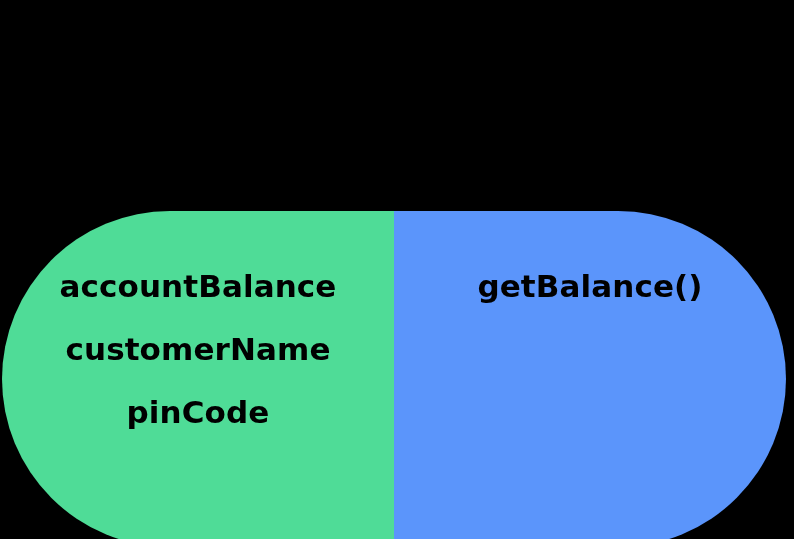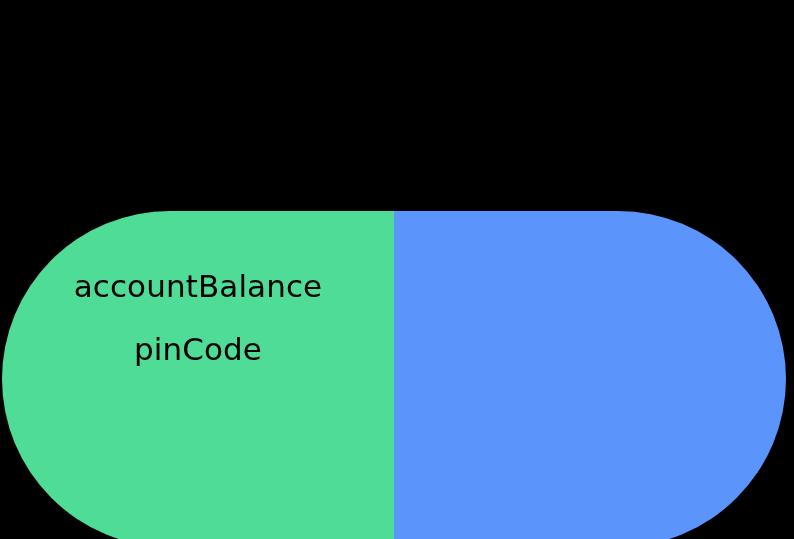--- a/index.html
+++ b/index.html
@@ -13,20 +13,21 @@
     overflow: hidden;
     font-family: "DejaVu Sans", sans-serif;
   }
 
   #canvas {
     position: relative;
     width: 794px;
     height: 539px;
     background: #000000;
     overflow: hidden;
+    font-weight: bold;
   }
 
   
   .pill {
     position: absolute;
     left: 2px;
     top: 211px;
     width: 784px;
     height: 336px;           
     display: flex;
@@ -67,21 +68,23 @@
 </style>
 </head>
 <body>
 
 <div id="canvas">
 
   <div class="pill">
 
     <div class="pill-half attributes-half">
       <div class="member">accountBalance</div>
+      <div class="member">customerName</div>
       <div class="member">pinCode</div>
     </div>
 
     <div class="pill-half methods-half">
+      <div class="member">getBalance()</div>
     </div>
 
   </div>
 
 </div>
 
 </body></html>

